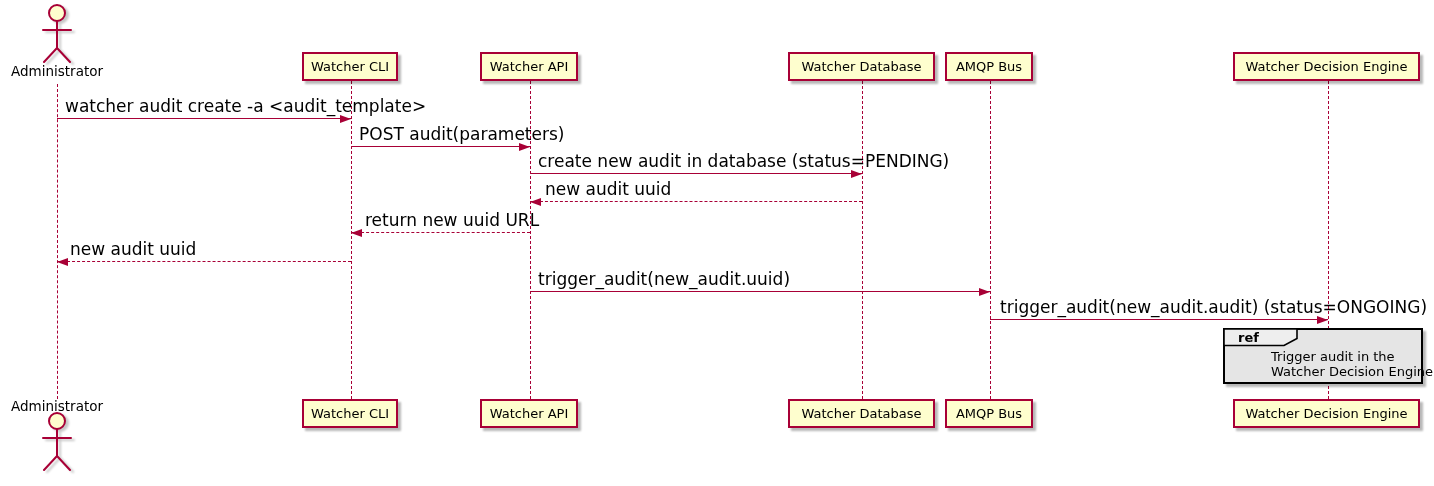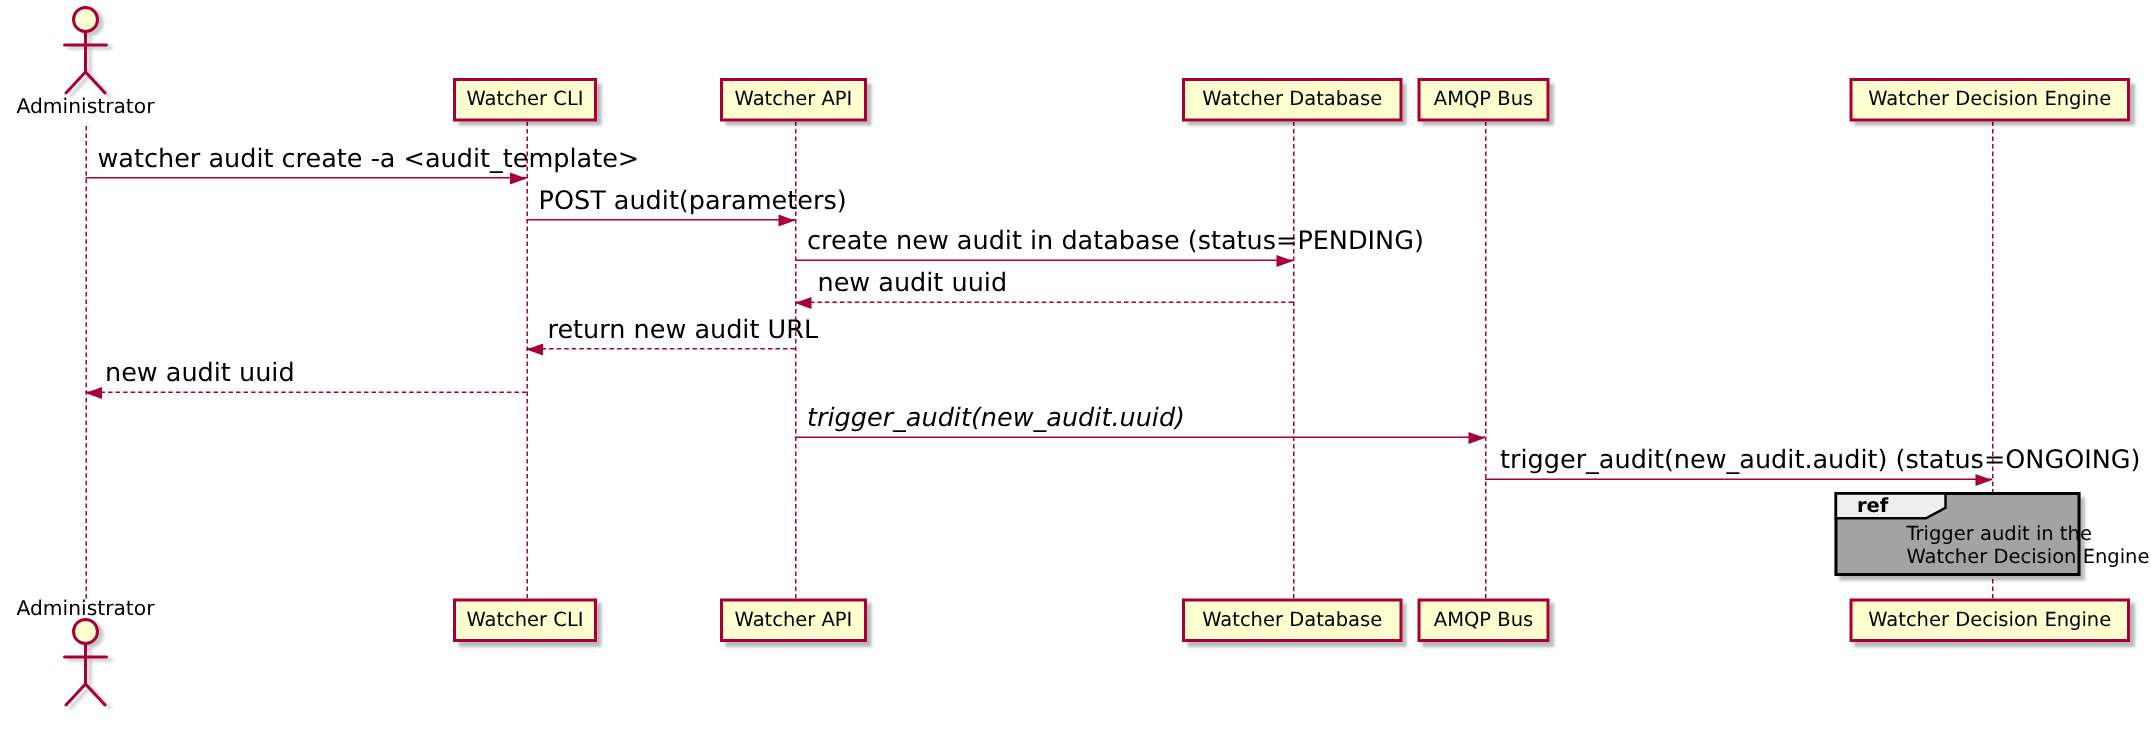--- a/index.html
+++ b/index.html
@@ -32,22 +32,22 @@
   .line-s{position:absolute;left:0;right:0;bottom:0;height:0;border-top:1px solid var(--maroon);}
   .line-d{position:absolute;left:0;right:0;bottom:0;height:0;border-top:1px dashed var(--maroon);}
   .head-r{position:absolute;right:0;bottom:-4px;width:0;height:0;
     border-top:4px solid transparent;border-bottom:4px solid transparent;
     border-left:11px solid var(--maroon);}
   .head-l{position:absolute;left:0;bottom:-4px;width:0;height:0;
     border-top:4px solid transparent;border-bottom:4px solid transparent;
     border-right:11px solid var(--maroon);}
   
   .ref{
-    position:absolute;left:1223px;top:328px;width:164px;height:56px;box-sizing:border-box;
-    background:#a3a3a3;border:2px solid #000;box-shadow:3px 3px 2px rgba(0,0,0,0.28);z-index:3;
+    position:absolute;left:1223px;top:328px;width:200px;height:56px;box-sizing:border-box;
+    background:#e5e5e5;border:2px solid #000;box-shadow:3px 3px 2px rgba(0,0,0,0.28);z-index:3;
   }
   .ref-tab{position:absolute;left:-2px;top:-2px;}
   .ref-kw{position:absolute;left:13px;top:0px;font-weight:bold;font-size:13px;}
   .ref-body{position:absolute;left:26px;top:19px;font-size:13px;line-height:15px;white-space:nowrap;margin-left:20px;}
 </style>
 </head>
 <body>
 
 <div id="canvas">
 
@@ -91,32 +91,32 @@
     <div class="head-r"></div>
   </div>
 
   <div class="msg" style="left:530px;top:184px;width:332px;">
     <span class="lbl" style="left:15px;">new audit uuid</span>
     <div class="line-d"></div>
     <div class="head-l"></div>
   </div>
 
   <div class="msg" style="left:351px;top:215px;width:179px;">
-    <span class="lbl" style="left:14px;">return new audit URL</span>
+    <span class="lbl" style="left:14px;">return new uuid URL</span>
     <div class="line-d"></div>
     <div class="head-l"></div>
   </div>
 
   <div class="msg" style="left:57px;top:244px;width:294px;">
     <span class="lbl" style="left:13px;">new audit uuid</span>
     <div class="line-d"></div>
     <div class="head-l"></div>
   </div>
 
-  <div class="msg" style="left:530px;top:274px;width:460px;font-style:italic;">
+  <div class="msg" style="left:530px;top:274px;width:460px;">
     <span class="lbl" style="left:8px;">trigger_audit(new_audit.uuid)</span>
     <div class="line-s"></div>
     <div class="head-r"></div>
   </div>
 
   <div class="msg" style="left:990px;top:302px;width:338px;">
     <span class="lbl" style="left:10px;">trigger_audit(new_audit.audit) (status=ONGOING)</span>
     <div class="line-s"></div>
     <div class="head-r"></div>
   </div>

